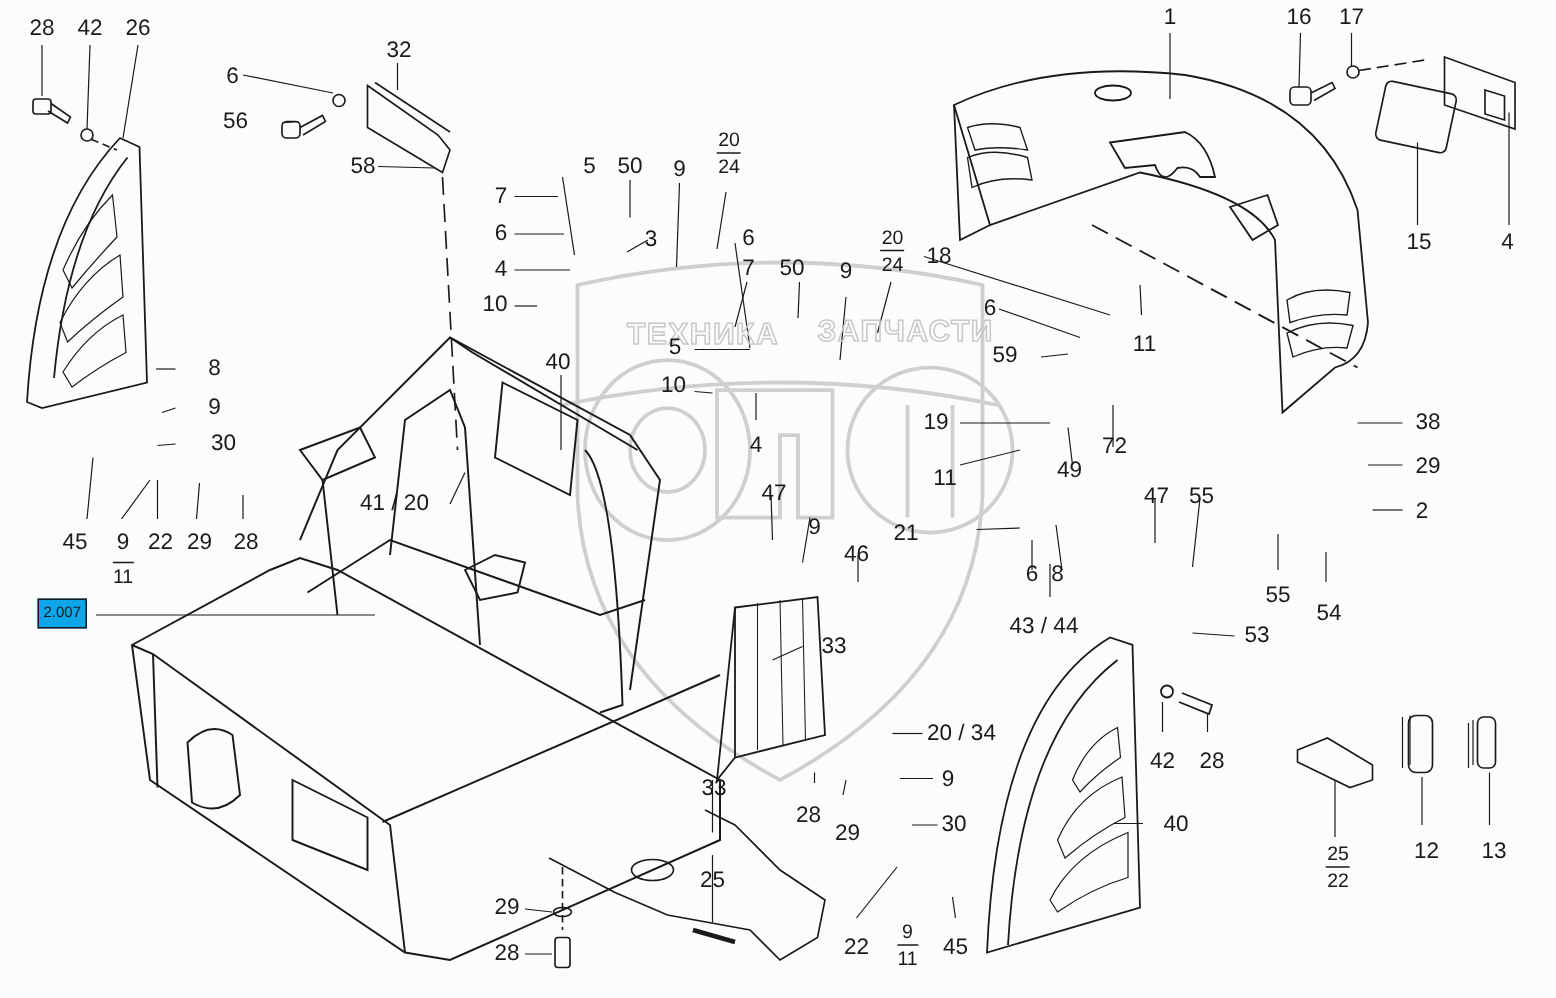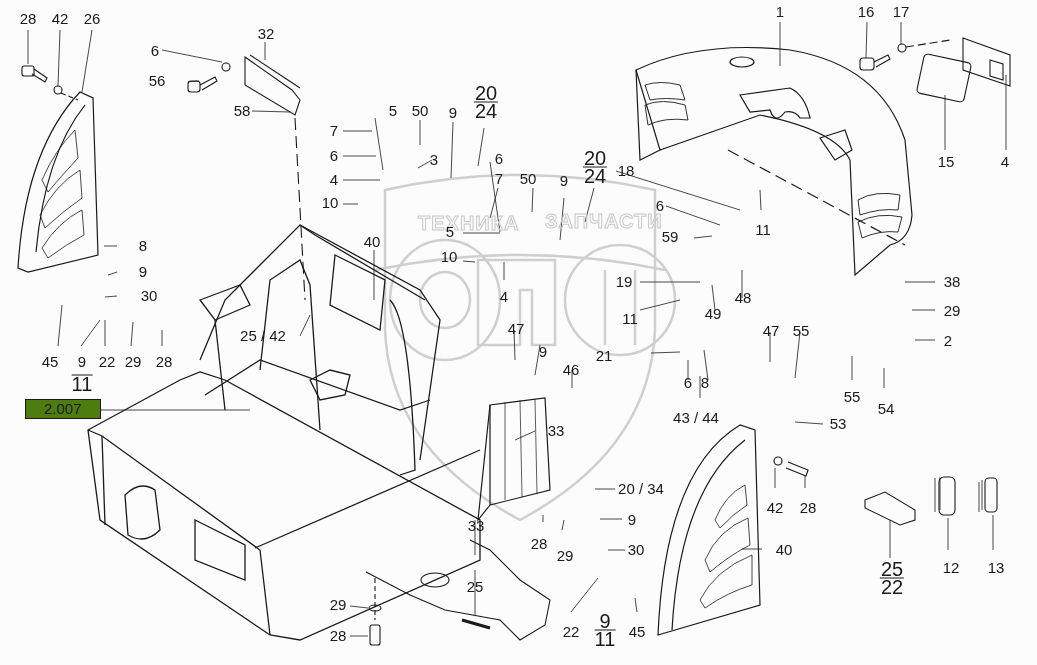--- a/index.html
+++ b/index.html
@@ -1,23 +1,23 @@
 <!DOCTYPE html>
 <html><head>
 <meta charset="utf-8">
 <style>
   html,body{margin:0;padding:0;background:#fbfcfb;}
   #stage{position:relative;width:1037px;height:665px;overflow:hidden;background:#fbfcfb;
     font-family:"Liberation Sans","DejaVu Sans",sans-serif;}
   svg#art{position:absolute;left:0;top:0;}
   .lbl{position:absolute;font-size:15px;color:#1a1a1a;line-height:16px;white-space:nowrap;transform:translate(-50%,-50%);}
-  .frac{position:absolute;font-size:20px;color:#1a1a1a;line-height:15px;text-align:center;transform:translate(-50%,-50%);}
+  .frac{position:absolute;font-size:13px;color:#1a1a1a;line-height:15px;text-align:center;transform:translate(-50%,-50%);}
   .frac .num{display:block;border-bottom:1.3px solid #1a1a1a;padding:0 1px 1px 1px;}
   .frac .den{display:block;padding-top:1px;}
-  .ref-box{position:absolute;border:1.3px solid #1a1a1a;padding:0 18px;font-size:15px;line-height:18px;color:#1a1a1a;background:#4d7c0f;}
+  .ref-box{position:absolute;border:1.3px solid #1a1a1a;padding:0 3px;font-size:10px;line-height:18px;color:#1a1a1a;background:#0ea5e9;}
   .wm-text{position:absolute;font-size:20px;letter-spacing:1px;color:transparent;-webkit-text-stroke:1px #c8c8c8;font-weight:bold;}
 </style>
 </head>
 <body>
 
 <div id="stage">
   <svg id="art" width="1037" height="665" viewBox="0 0 1037 665">
 
     <g fill="none" stroke="#cfcfcf" stroke-width="2.5">
       <path d="M385 190 Q520 160 655 190 L655 330 Q650 450 520 520 Q390 450 385 330 Z"></path>
@@ -257,30 +257,30 @@
     <span class="lbl" style="left:670px;top:237px">59</span>
     <span class="lbl" style="left:763px;top:230px">11</span>
     <span class="lbl" style="left:143px;top:246px">8</span>
     <span class="lbl" style="left:143px;top:272px">9</span>
     <span class="lbl" style="left:149px;top:296px">30</span>
     <span class="lbl" style="left:50px;top:362px">45</span>
     <span class="lbl" style="left:82px;top:362px">9</span>
     <span class="lbl" style="left:107px;top:362px">22</span>
     <span class="lbl" style="left:133px;top:362px">29</span>
     <span class="lbl" style="left:164px;top:362px">28</span>
-    <span class="lbl" style="left:263px;top:336px">25 / 42</span>
+    <span class="lbl" style="left:263px;top:336px">41 / 20</span>
     <span class="lbl" style="left:516px;top:329px">47</span>
     <span class="lbl" style="left:543px;top:352px">9</span>
     <span class="lbl" style="left:571px;top:370px">46</span>
     <span class="lbl" style="left:624px;top:282px">19</span>
     <span class="lbl" style="left:630px;top:319px">11</span>
     <span class="lbl" style="left:604px;top:356px">21</span>
     <span class="lbl" style="left:688px;top:383px">6</span>
     <span class="lbl" style="left:705px;top:383px">8</span>
-    <span class="lbl" style="left:743px;top:298px">48</span>
+    <span class="lbl" style="left:743px;top:298px">72</span>
     <span class="lbl" style="left:713px;top:314px">49</span>
     <span class="lbl" style="left:696px;top:418px">43 / 44</span>
     <span class="lbl" style="left:556px;top:431px">33</span>
     <span class="lbl" style="left:952px;top:282px">38</span>
     <span class="lbl" style="left:952px;top:311px">29</span>
     <span class="lbl" style="left:948px;top:341px">2</span>
     <span class="lbl" style="left:771px;top:331px">47</span>
     <span class="lbl" style="left:801px;top:331px">55</span>
     <span class="lbl" style="left:852px;top:397px">55</span>
     <span class="lbl" style="left:886px;top:409px">54</span>

